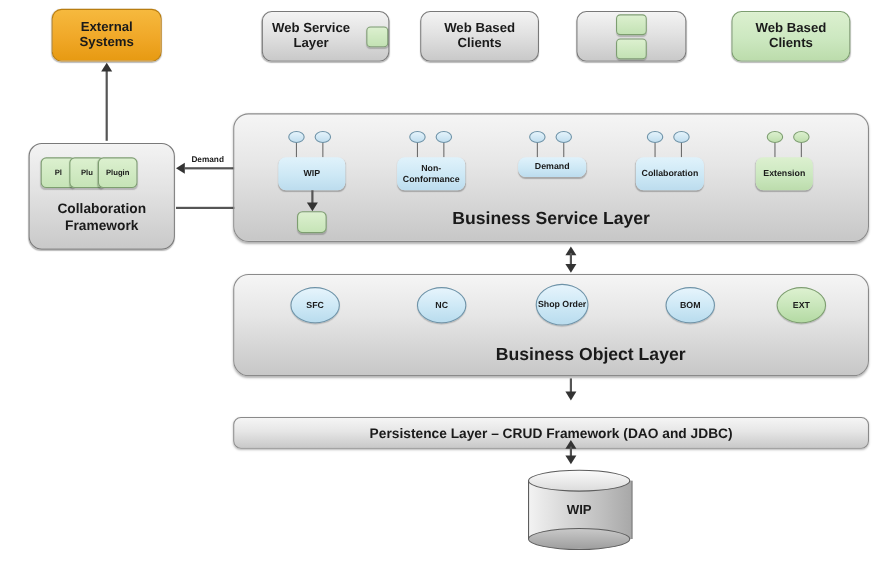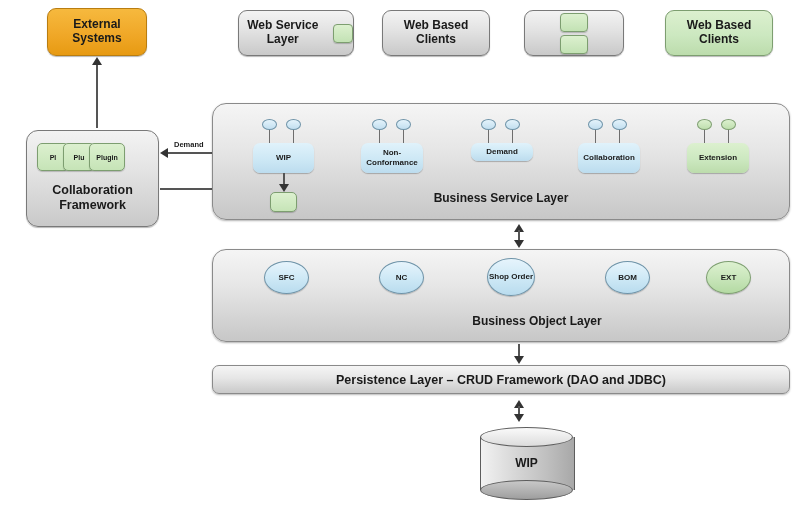--- a/index.html
+++ b/index.html
@@ -72,21 +72,21 @@
     border: 1px solid #8a8a8a;
     border-radius: 14px;
     background: linear-gradient(to bottom, #f5f5f5 0%, #e6e6e6 40%, #c7c7c7 100%);
     box-shadow: 0 1px 2px rgba(0,0,0,0.3);
   }
   .band-title {
     position: absolute;
     left: 0; right: 0;
     text-align: center;
     font-weight: bold;
-    font-size: 12px;
+    font-size: 16px;
     color: #1a1a1a;
   }
 
   
   .svc {
     position: absolute;
     box-sizing: border-box;
     display: flex; align-items: center; justify-content: center;
     text-align: center;
     border-radius: 7px;
@@ -144,20 +144,21 @@
   
   .bar {
     position: absolute;
     box-sizing: border-box;
     display: flex; align-items: center; justify-content: center;
     border: 1px solid #8a8a8a;
     border-radius: 7px;
     background: linear-gradient(to bottom, #f5f5f5 0%, #e6e6e6 45%, #c9c9c9 100%);
     font-size: 12.5px; font-weight: bold; color: #1a1a1a;
     box-shadow: 0 1px 2px rgba(0,0,0,0.28);
+    margin-top: 14px;
   }
 
   
   .plug {
     position: absolute;
     box-sizing: border-box;
     display: flex; align-items: center; justify-content: center;
     border: 1px solid #7d9e70;
     border-radius: 5px;
     background: linear-gradient(to bottom, #dcf0cf, #c6e4b7);
@@ -330,21 +331,21 @@
   </div>
 
   <div class="lolli green-l" style="left:697px; top:119px; width:15px; height:24px;">
     <span class="stem"></span>
     <span class="ball"></span>
   </div>
   <div class="lolli green-l" style="left:721px; top:119px; width:15px; height:24px;">
     <span class="stem"></span>
     <span class="ball"></span>
   </div>
-  <div class="svc green" style="left:687px; top:143px; width:62px; height:30px;">
+  <div class="svc green" style="left:687px; top:143px; width:52px; height:30px;">
     <span>Extension</span>
   </div>
 
   <div class="arrow arr-up" style="left:514px; top:224px;"></div>
   <div class="ln vline" style="left:518px; top:230px; height:12px;"></div>
   <div class="arrow arr-down" style="left:514px; top:240px;"></div>
 
   <div class="band" style="left:212px; top:249px; width:578px; height:93px;"></div>
   <div class="band-title" style="left:204px; top:314px; width:666px;">Business Object Layer</div>
 

